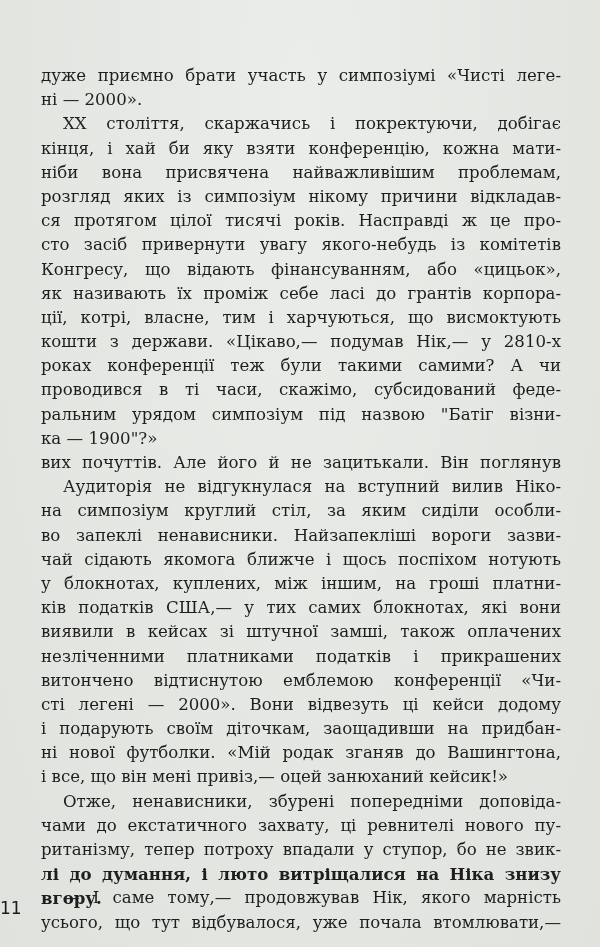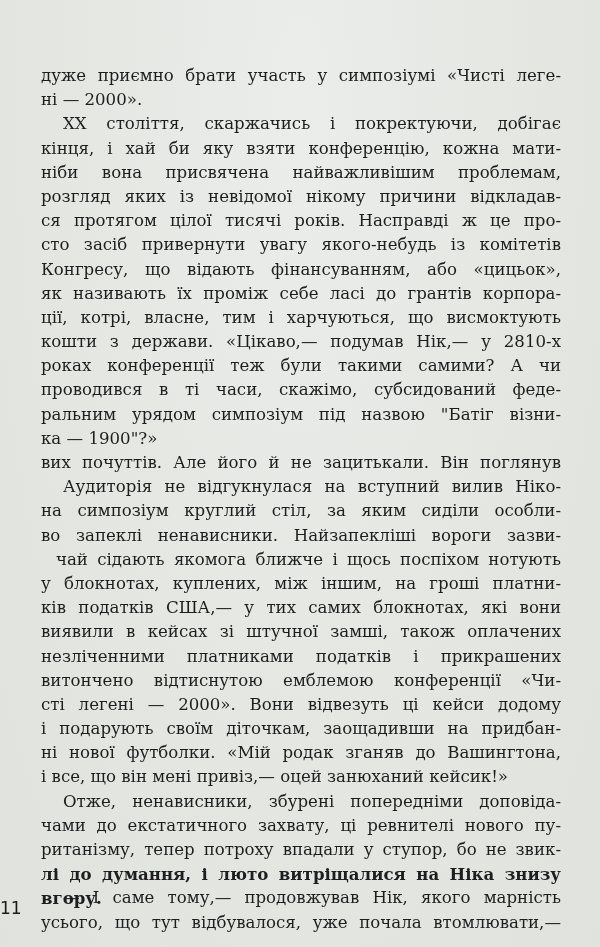--- a/index.html
+++ b/index.html
@@ -55,39 +55,39 @@
 
   <div>
     <span class="line" style="white-space: normal;">дуже приємно брати участь у симпозіумі «Чисті леге-</span>
     <span class="line last" style="white-space: normal;">ні — 2000».</span>
   </div>
 
   <div>
     <span class="line indent" style="white-space: normal;">XX століття, скаржачись і покректуючи, добігає</span>
     <span class="line" style="white-space: normal;">кінця, і хай би яку взяти конференцію, кожна мати-</span>
     <span class="line" style="white-space: normal;">ніби вона присвячена найважливішим проблемам,</span>
-    <span class="line" style="white-space: normal;">розгляд яких із невідомої нікому причини відкладав-</span>
+    <span class="line" style="white-space: normal;">розгляд яких із симпозіум нікому причини відкладав-</span>
     <span class="line" style="white-space: normal;">ся протягом цілої тисячі років. Насправді ж це про-</span>
     <span class="line" style="white-space: normal;">сто засіб привернути увагу якого-небудь із комітетів</span>
     <span class="line" style="white-space: normal;">Конгресу, що відають фінансуванням, або «цицьок»,</span>
     <span class="line" style="white-space: normal;">як називають їх проміж себе ласі до грантів корпора-</span>
     <span class="line" style="white-space: normal;">ції, котрі, власне, тим і харчуються, що висмоктують</span>
     <span class="line" style="white-space: normal;">кошти з держави. «Цікаво,— подумав Нік,— у 2810-х</span>
     <span class="line" style="white-space: normal;">роках конференції теж були такими самими? А чи</span>
     <span class="line" style="white-space: normal;">проводився в ті часи, скажімо, субсидований феде-</span>
     <span class="line" style="white-space: normal;">ральним урядом симпозіум під назвою "Батіг візни-</span>
     <span class="line last" style="white-space: normal;">ка — 1900"?»</span>
   </div>
 
   <div>
     <span class="line" style="white-space: normal;">вих почуттів. Але його й не зацитькали. Він поглянув</span>
     <span class="line indent" style="white-space: normal;">Аудиторія не відгукнулася на вступний вилив Ніко-</span>
     <span class="line" style="white-space: normal;">на симпозіум круглий стіл, за яким сиділи особли-</span>
     <span class="line" style="white-space: normal;">во запеклі ненависники. Найзапекліші вороги зазви-</span>
-    <span class="line" style="white-space: normal; margin-left: 15px;">чай сідають якомога ближче і щось поспіхом нотують</span>
+    <span class="line" style="white-space: normal;">чай сідають якомога ближче і щось поспіхом нотують</span>
     <span class="line" style="white-space: normal;">у блокнотах, куплених, між іншим, на гроші платни-</span>
     <span class="line" style="white-space: normal;">ків податків США,— у тих самих блокнотах, які вони</span>
     <span class="line" style="white-space: normal;">виявили в кейсах зі штучної замші, також оплачених</span>
     <span class="line" style="white-space: normal;">незліченними платниками податків і прикрашених</span>
     <span class="line" style="white-space: normal;">витончено відтиснутою емблемою конференції «Чи-</span>
     <span class="line" style="white-space: normal;">сті легені — 2000». Вони відвезуть ці кейси додому</span>
     <span class="line" style="white-space: normal;">і подарують своїм діточкам, заощадивши на придбан-</span>
     <span class="line" style="white-space: normal;">ні нової футболки. «Мій родак зганяв до Вашингтона,</span>
     <span class="line last" style="white-space: normal;">і все, що він мені привіз,— оцей занюханий кейсик!»</span>
   </div>

